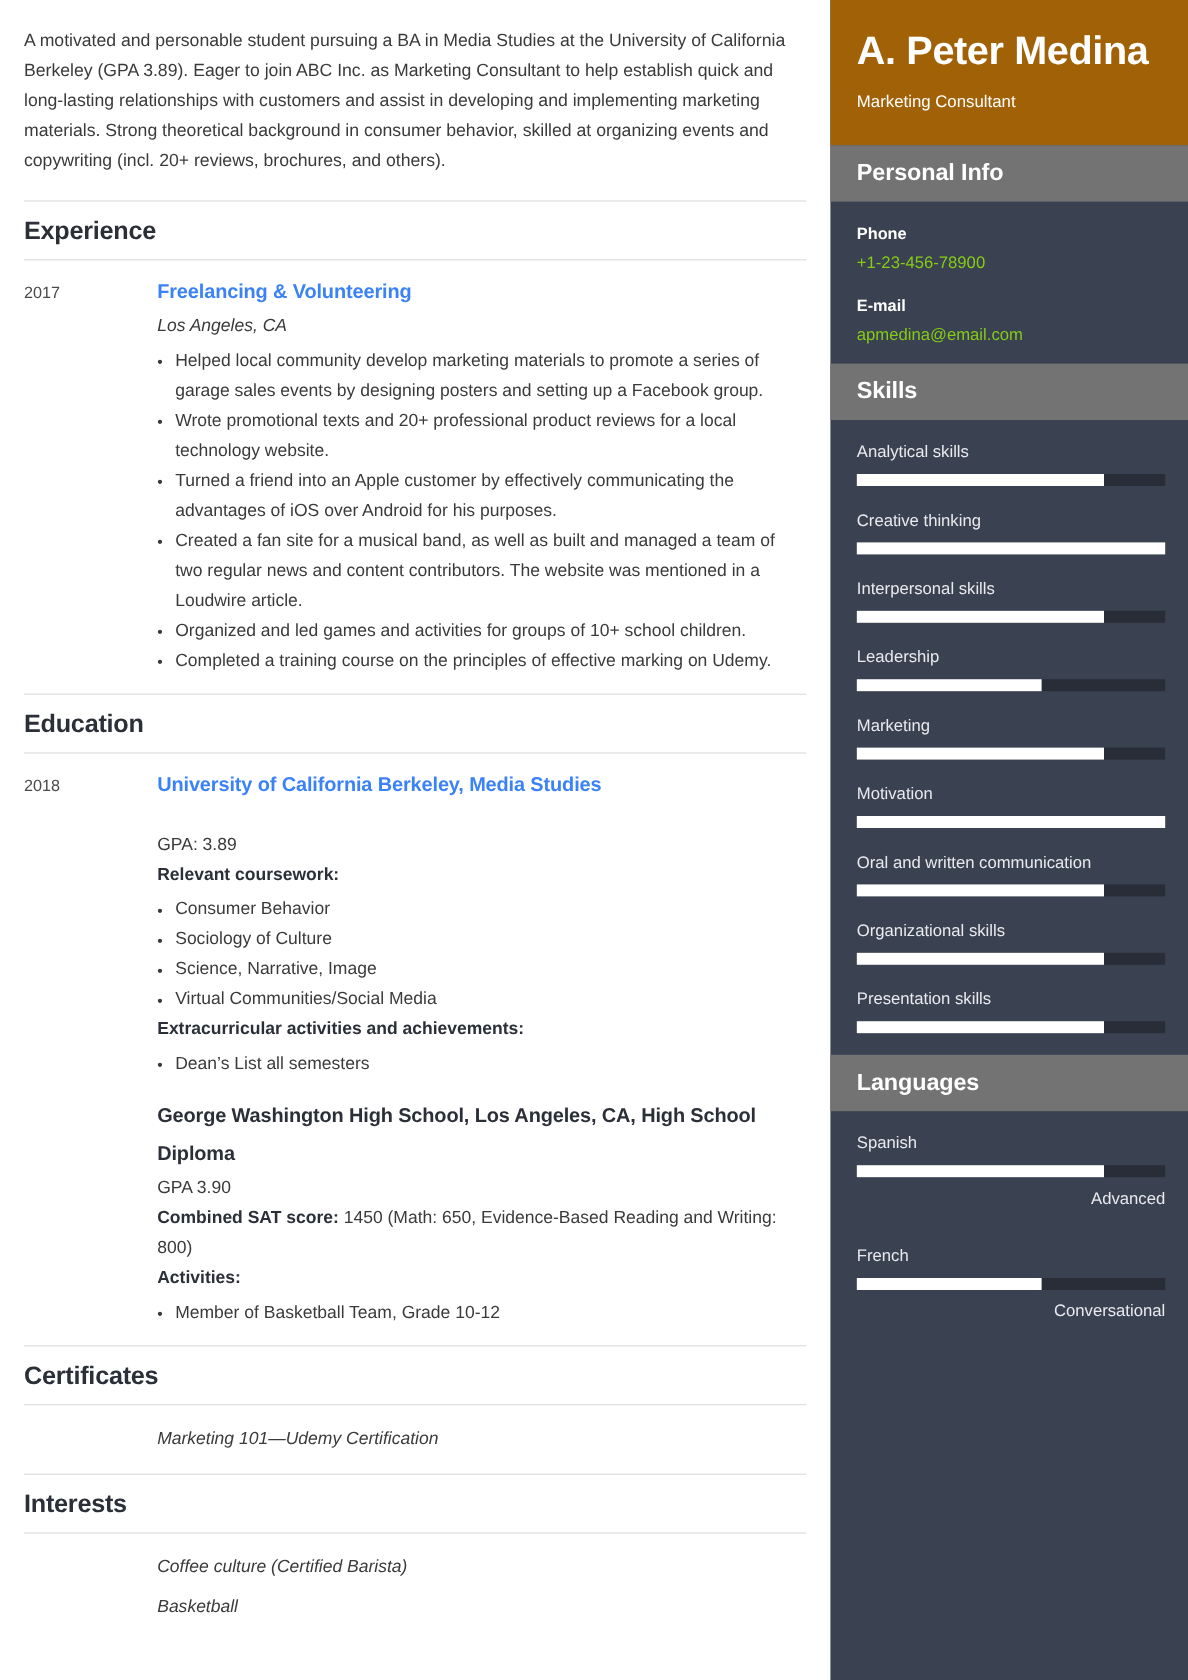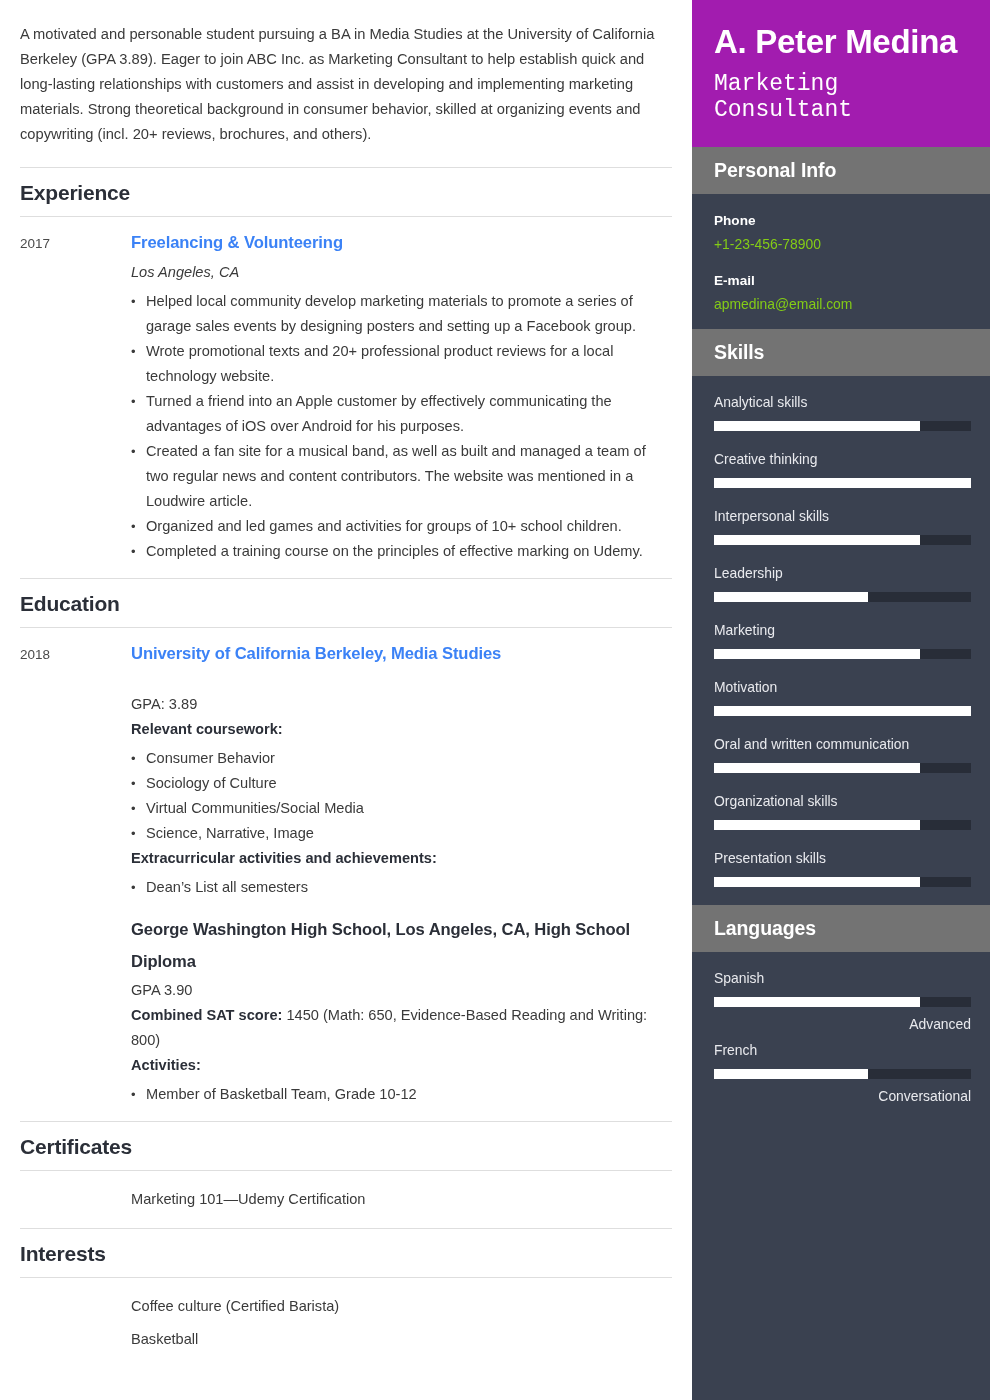--- a/index.html
+++ b/index.html
@@ -125,50 +125,50 @@
     display: flex;
     width: 652px;
     padding: 16px 0 0 0;
   }
   .simple-entry .entry-year { padding-top: 0; }
   .simple-entry .entry-body { padding-bottom: 16px; }
   .simple-line {
     font-size: 14.6px;
     line-height: 25px;
     color: #3a3a3a;
+    font-style: italic;
   }
   .simple-line + .simple-line { margin-top: 8px; }
 
   
   .sidebar {
     position: absolute;
     right: 0; top: 0;
     width: 298px;
     height: 1400px;
     background: #3a4150;
     color: #ffffff;
   }
   .side-hero {
     padding: 22px 22px 24px 22px;
-    background: #a21caf;
+    background: #a16207;
   }
   .hero-name {
     font-size: 33px;
     font-weight: bold;
     line-height: 39px;
     letter-spacing: -0.3px;
     color: #ffffff;
   }
   .hero-role {
-    font-size: 23px;
+    font-size: 14px;
     line-height: 26px;
     color: #ffffff;
     padding-top: 10px;
     font-weight: normal;
-    font-family: Liberation Mono, monospace;
   }
   .side-band {
     background: #737373;
     padding: 10px 22px 11px 22px;
   }
   .side-band-title {
     font-size: 19.5px;
     font-weight: bold;
     color: #ffffff;
     line-height: 26px;
@@ -200,21 +200,21 @@
   }
   .bar-track {
     width: 257px;
     height: 10px;
     background: #282d38;
   }
   .bar-fill {
     height: 10px;
     background: #ffffff;
   }
-  .lang { margin-bottom: 6px; }
+  .lang { margin-bottom: 28px; }
   .lang:last-child { margin-bottom: 0; }
   .lang-name {
     font-size: 13.9px;
     color: #e9eaee;
     line-height: 20px;
     padding-bottom: 9px;
   }
   .lang-level {
     font-size: 13.9px;
     color: #e9eaee;
@@ -264,22 +264,22 @@
       <div class="entry">
         <div class="entry-year">2018</div>
         <div class="entry-body">
           <div class="job-title">University of California Berkeley, Media Studies</div>
           <div class="gap-line"></div>
           <div class="line-text">GPA: 3.89</div>
           <div class="sub-label">Relevant coursework:</div>
           <ul class="bullets">
             <li>Consumer Behavior</li>
             <li>Sociology of Culture</li>
+            <li>Science, Narrative, Image</li>
             <li>Virtual Communities/Social Media</li>
-            <li>Science, Narrative, Image</li>
           </ul>
           <div class="sub-label">Extracurricular activities and achievements:</div>
           <ul class="bullets">
             <li>Dean’s List all semesters</li>
           </ul>
 
           <div style="height:14px"></div>
 
           <div class="edu-title">George Washington High School, Los Angeles, CA, High School Diploma</div>
           <div class="line-text">GPA 3.90</div>

